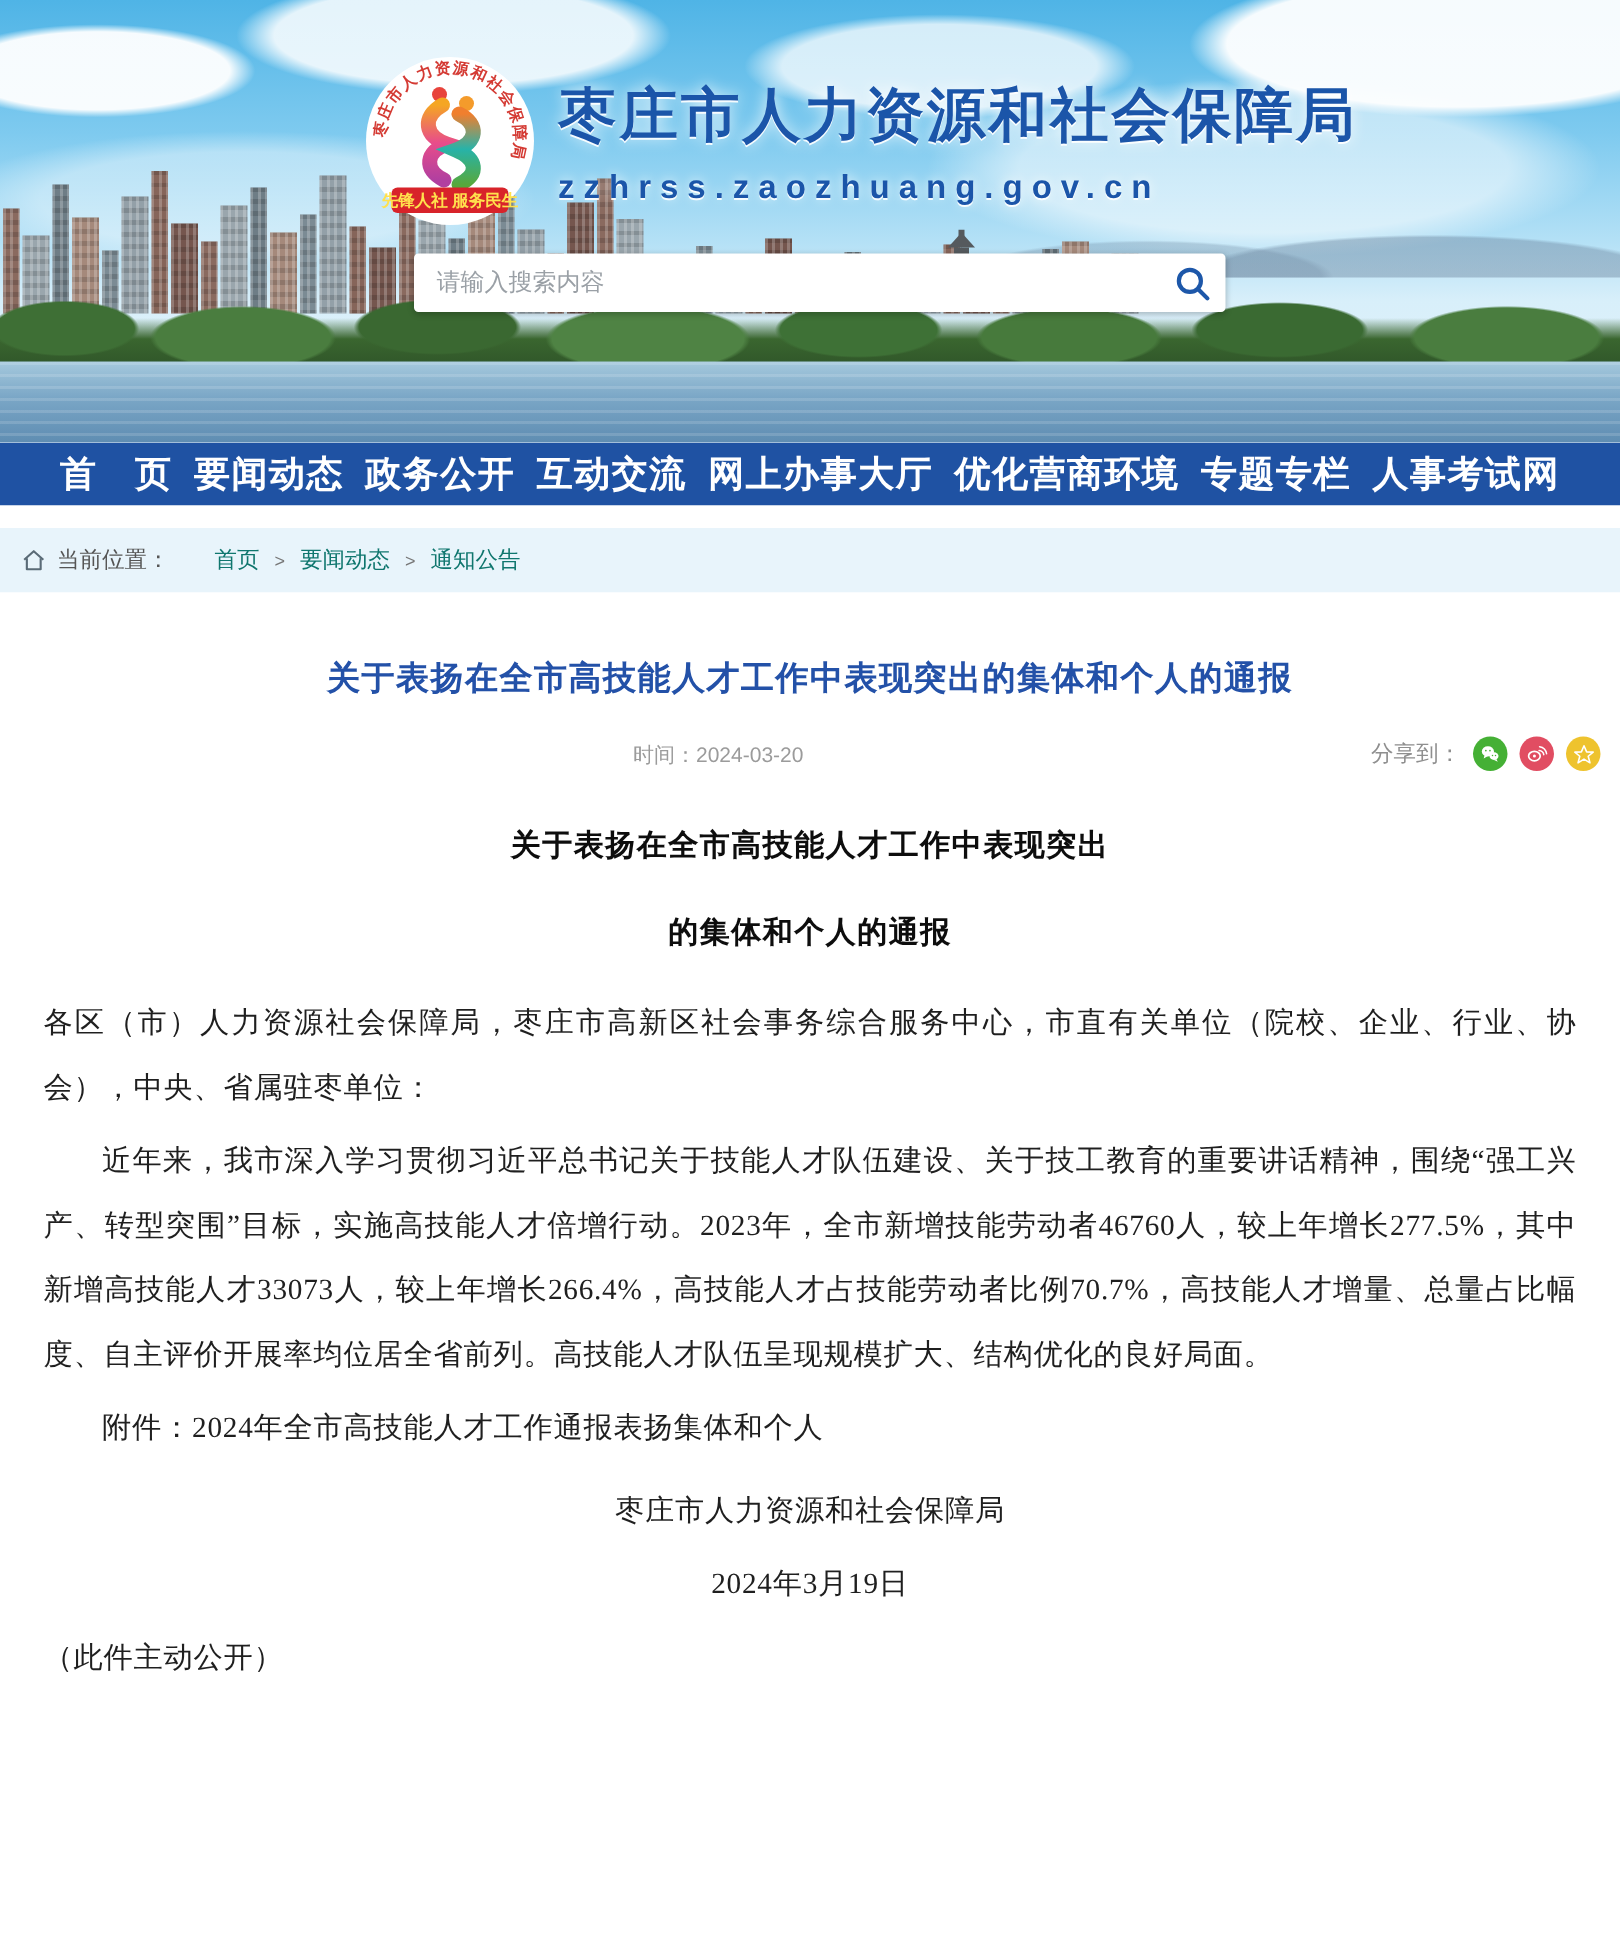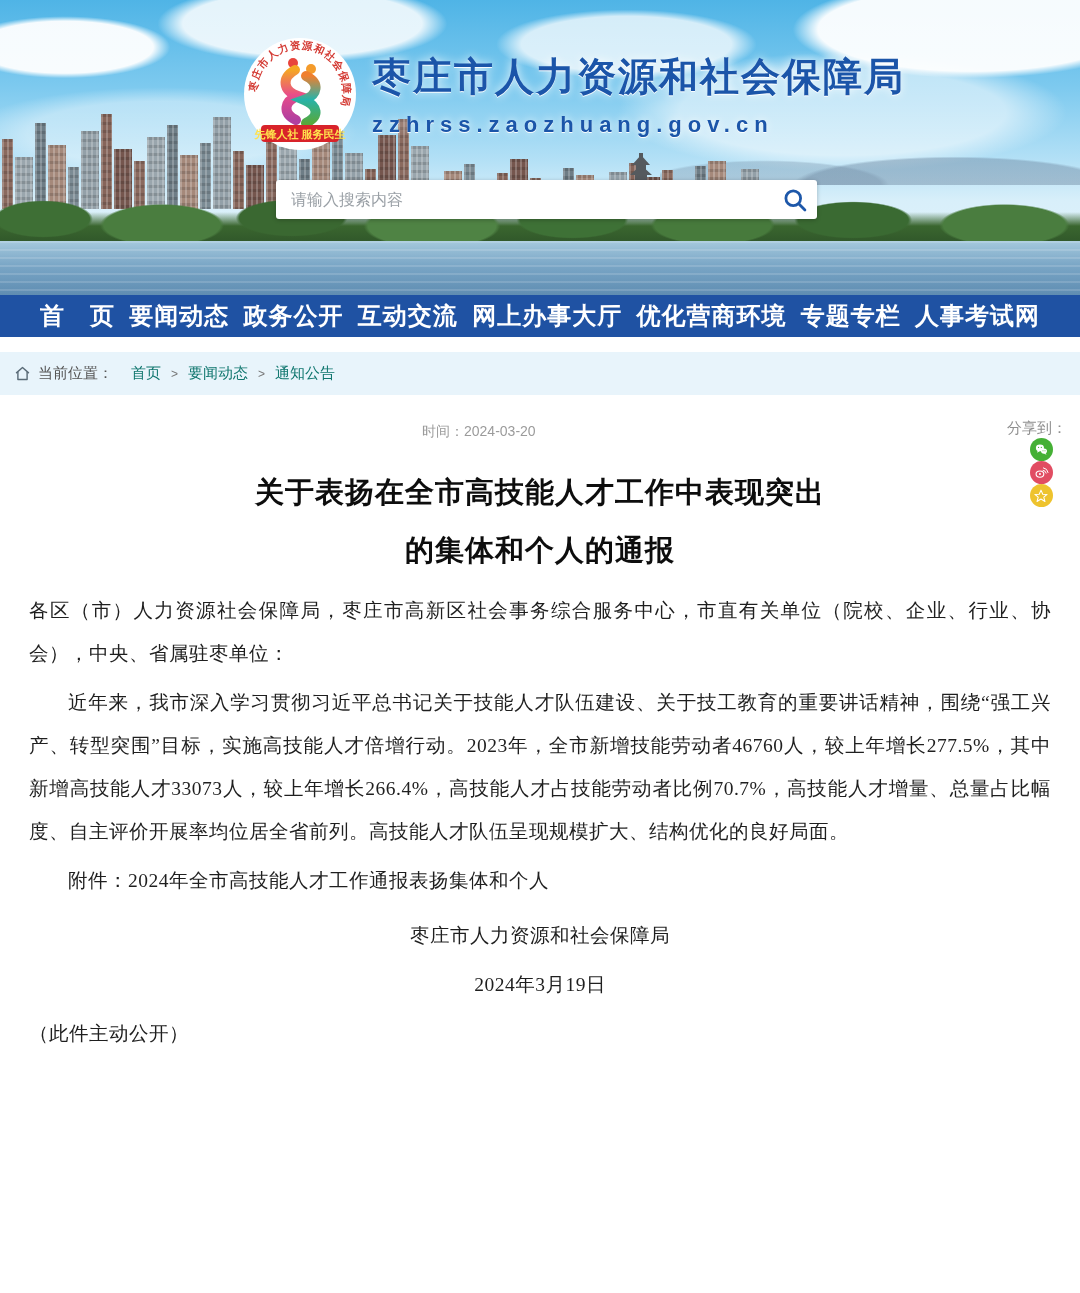--- a/index.html
+++ b/index.html
@@ -46,62 +46,62 @@
   .water::after { content:""; position:absolute; inset:0;
     background: repeating-linear-gradient(180deg, rgba(255,255,255,.14) 0 2px, transparent 2px 8px); }
 
   
   .logo { position:absolute; left:243px; top:37px; width:114px; height:114px; z-index:5; cursor:pointer; }
   .site-text { position:absolute; left:372px; top:50px; z-index:5; }
   .site-name { font-size:39px; font-weight:bold; color:#1b55a9; letter-spacing:2px;
     text-shadow: 0 1px 0 rgba(255,255,255,.9), 0 0 10px rgba(255,255,255,.9); }
   .site-url { margin-top:8px; font-size:22px; font-weight:bold; color:#1b55a9; letter-spacing:6px;
     text-shadow: 0 1px 0 rgba(255,255,255,.9), 0 0 8px rgba(255,255,255,.8); }
-  .search { position:absolute; left:276px; top:180px; width:541px; height:39px; z-index:5;
+  .search { position:absolute; left:276px; top:169px; width:541px; height:39px; z-index:5;
     background:#fff; border-radius:3px; box-shadow:0 1px 4px rgba(0,0,0,.25);
     display:flex; align-items:flex-start; }
   .search input { flex:1; height:100%; border:none; outline:none; background:transparent;
     padding:0 12px 0 15px; font-size:16px; color:#333; font-family:"Liberation Sans",sans-serif; }
   .search input::placeholder { color:#9aa0a6; }
   .search-btn { width:44px; height:100%; display:flex; align-items:center; justify-content:center;
     cursor:pointer; background:transparent; border:none; }
 
   
   .nav { height:42px; background:#1f52a3; display:flex; align-items:center;
     justify-content:space-between; padding:0 40px; }
   .nav-item { color:#fff; font-size:24px; font-weight:600; letter-spacing:1px;
     cursor:pointer; white-space:nowrap; }
 
   .gap-bar { height:15px; background:#ffffff; }
 
   
   .breadcrumb { height:43px; background:#e8f4fb; display:flex; align-items:center;
     padding:0 14px; font-size:15px; color:#555; }
   .crumb-home { display:flex; align-items:center; margin-right:7px; }
-  .crumb-label { margin-right:12px;font-family:Liberation Serif, serif; }
+  .crumb-label { margin-right:24px;font-family:Liberation Serif, serif; }
   .crumb-link { color:#0f766e; cursor:pointer; margin:0 6px; }
   .crumb-sep { color:#777; font-size:12px; margin:0 4px; }
 
   
   .content { padding:0 25px; background:#fff; }
   .article-title { padding-top:42px; text-align:center; color:#2351a8;
     font-size:22px; font-weight:600; letter-spacing:1px; }
   .meta { position:relative; height:26px; margin-top:24px; }
   .meta-time { position:absolute; left:397px; top:4px; color:#9b9b9b; font-size:14px; }
-  .share { position:absolute; right:-12px; top:0; display:flex; align-items:center;flex-direction:column; }
+  .share { position:absolute; right:-12px; top:0; display:flex; align-items:center; }
   .share-label { color:#8f8f8f; font-size:15px; }
   .share-ic { width:23px; height:23px; border-radius:50%; margin-left:8px; cursor:pointer;
     display:flex; align-items:center; justify-content:center; }
   .ic-wechat { background:#45b035; }
   .ic-weibo  { background:#e14d62; }
   .ic-qzone  { background:#eec32e; }
 
   .doc-title { margin-top:18px; text-align:center; color:#0d0d0d;
     font-family:"Liberation Serif", serif; font-weight:bold;
-    font-size:29px; line-height:58px; letter-spacing:1px; }
+    font-size:20px; line-height:58px; letter-spacing:1px; }
 
   .body-text { margin-top:10px; font-family:"Liberation Serif", serif;
     font-size:19.5px; color:#1f1f1f; line-height:43px; text-align:justify;
     letter-spacing:.5px; }
   .body-text p { margin:0 4px 6px; }
   .p-indent { text-indent:2em; }
   .p-center { text-align:center; }
   .p-sig { margin-top:12px !important; }
 </style>
 </head>
@@ -238,20 +238,21 @@
   </span>
   <span class="crumb-label">当前位置：</span>
   <span class="crumb-link">首页</span>
   <span class="crumb-sep">&gt;</span>
   <span class="crumb-link">要闻动态</span>
   <span class="crumb-sep">&gt;</span>
   <span class="crumb-link">通知公告</span>
 </div>
 
 <div class="content">
+  <div class="article-title">关于表扬在全市高技能人才工作中表现突出的集体和个人的通报</div>
 
   <div class="meta">
     <div class="meta-time">
       <span>时间：</span><span>2024-03-20</span>
     </div>
     <div class="share">
       <span class="share-label">分享到：</span>
       <span class="share-ic ic-wechat">
         <svg width="15" height="15" viewBox="0 0 24 24">
           <ellipse cx="9.5" cy="9.5" rx="6.5" ry="5.4" fill="#fff"></ellipse>

